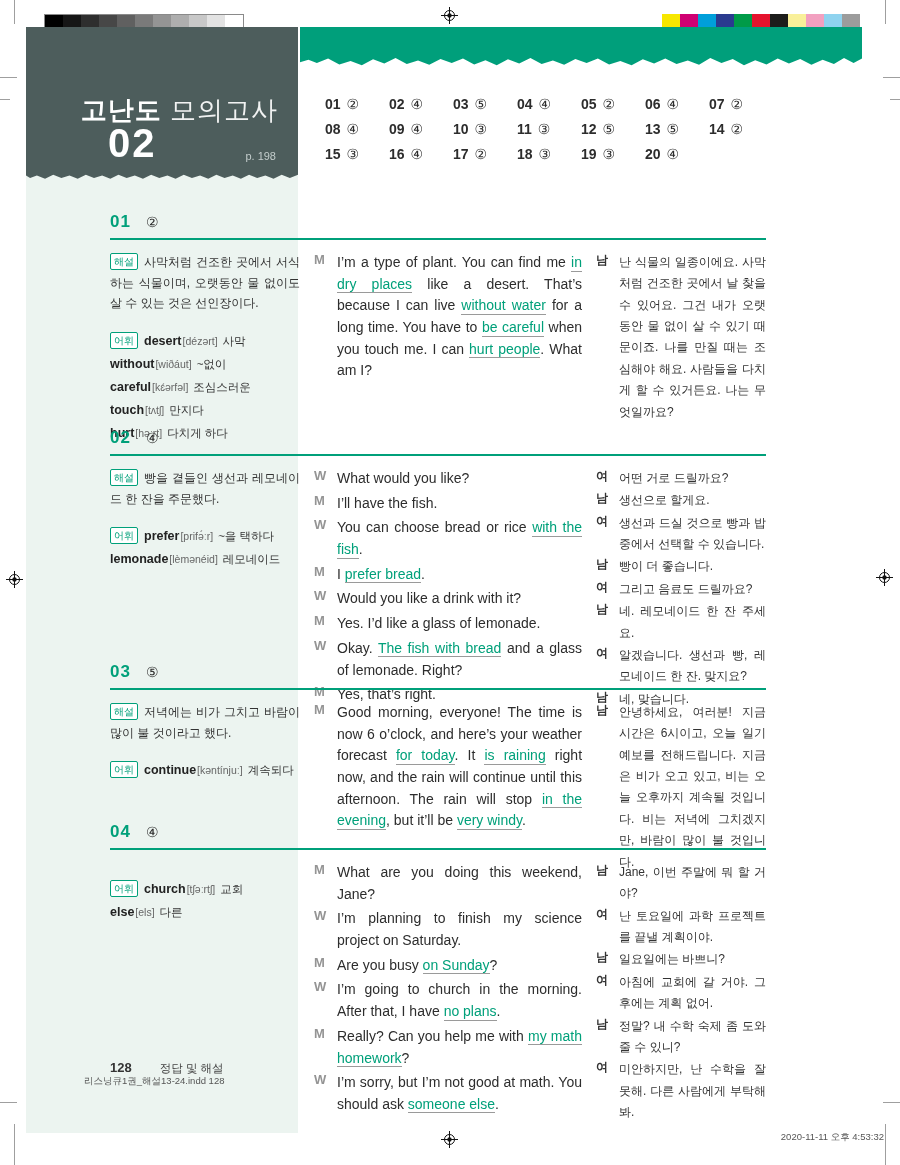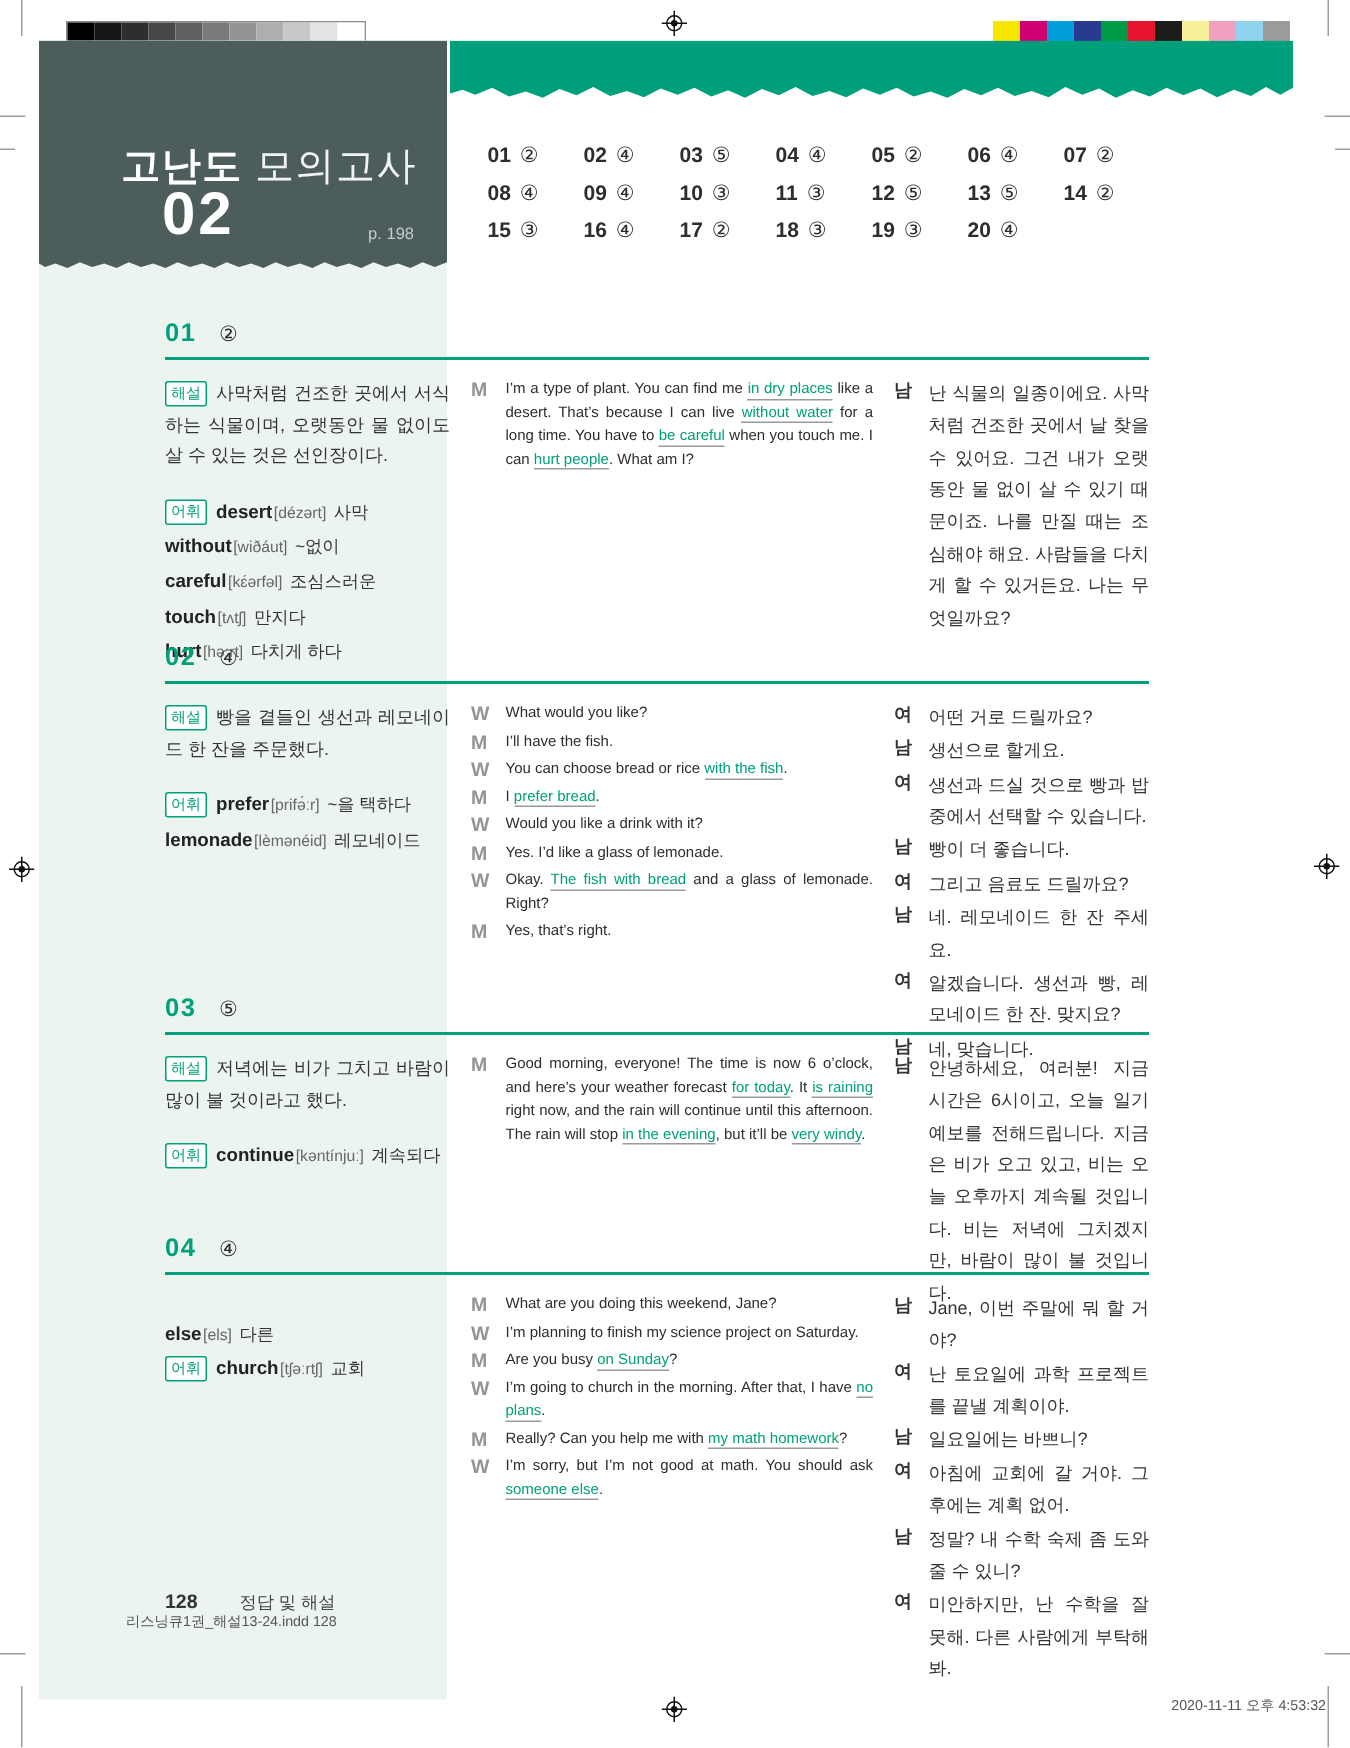--- a/index.html
+++ b/index.html
@@ -56,21 +56,21 @@
     background:#fff; border-radius:2px; margin-right:6px; vertical-align:1px;
   }
   .exp { font-size:12px; line-height:1.72; color:#333; text-align:justify; }
   .vocab { margin-top:16px; }
   .vocab-line { font-size:12px; line-height:1.85; }
   .v-word { font-weight:700; font-size:12.5px; color:#222; }
   .v-pron { font-size:10.5px; color:#666; margin-left:1px; }
   .v-mean { font-size:11.5px; color:#333; margin-left:5px;margin-top:48px; }
   .dlg-line { display:grid; grid-template-columns:23px 1fr; margin-bottom:3px; }
   .spk { font-weight:700; font-size:13px; color:#949494; }
-  .dlg-text { font-size:10px; color:#2d2d2d; line-height:1.55; text-align:justify; }
+  .dlg-text { font-size:14px; color:#2d2d2d; line-height:1.55; text-align:justify; }
   .u { color:var(--accent,#00a07a); border-bottom:1.5px solid #9a9a9a; padding-bottom:.5px; }
   .tr-line { display:grid; grid-template-columns:23px 1fr; margin-bottom:1px; }
   .tr-spk { font-weight:700; font-size:12px; color:#333; }
   .tr-text { font-size:12px; color:#333; line-height:1.78; text-align:justify; }
   
   .page-footer { position:absolute; left:110px; top:1060px; display:flex; align-items:baseline; gap:28px; }
   .pf-num { font-size:13px; font-weight:700; color:#333; }
   .pf-label { font-size:11.5px; color:#444; }
   .print-file { position:absolute; left:84px; top:1075px; font-size:9.5px; color:#555; }
   .print-date { position:absolute; right:16px; top:1131px; font-size:9.5px; color:#555; }
@@ -317,22 +317,22 @@
       </div>
     </section>
     <section class="section" style="top: 822px;">
       <div class="sec-head">
         <span class="sec-num">04</span>
         <span class="sec-ans">④</span>
       </div>
       <div class="sec-body">
         <div class="col-left">
           <div class="vocab">
+            <div class="vocab-line"><span class="badge">어휘</span><span class="v-word">church</span><span class="v-pron">[tʃəːrtʃ]</span><span class="v-mean">교회</span></div>
             <div class="vocab-line"><span class="v-word">else</span><span class="v-pron">[els]</span><span class="v-mean">다른</span></div>
-            <div class="vocab-line"><span class="badge">어휘</span><span class="v-word">church</span><span class="v-pron">[tʃəːrtʃ]</span><span class="v-mean">교회</span></div>
           </div>
         </div>
         <div class="col-mid">
           <div class="dlg-line">
             <span class="spk">M</span>
             <div class="dlg-text"><span>What are you doing this weekend, Jane?</span></div>
           </div>
           <div class="dlg-line">
             <span class="spk">W</span>
             <div class="dlg-text"><span>I’m planning to finish my science project on Saturday.</span></div>

